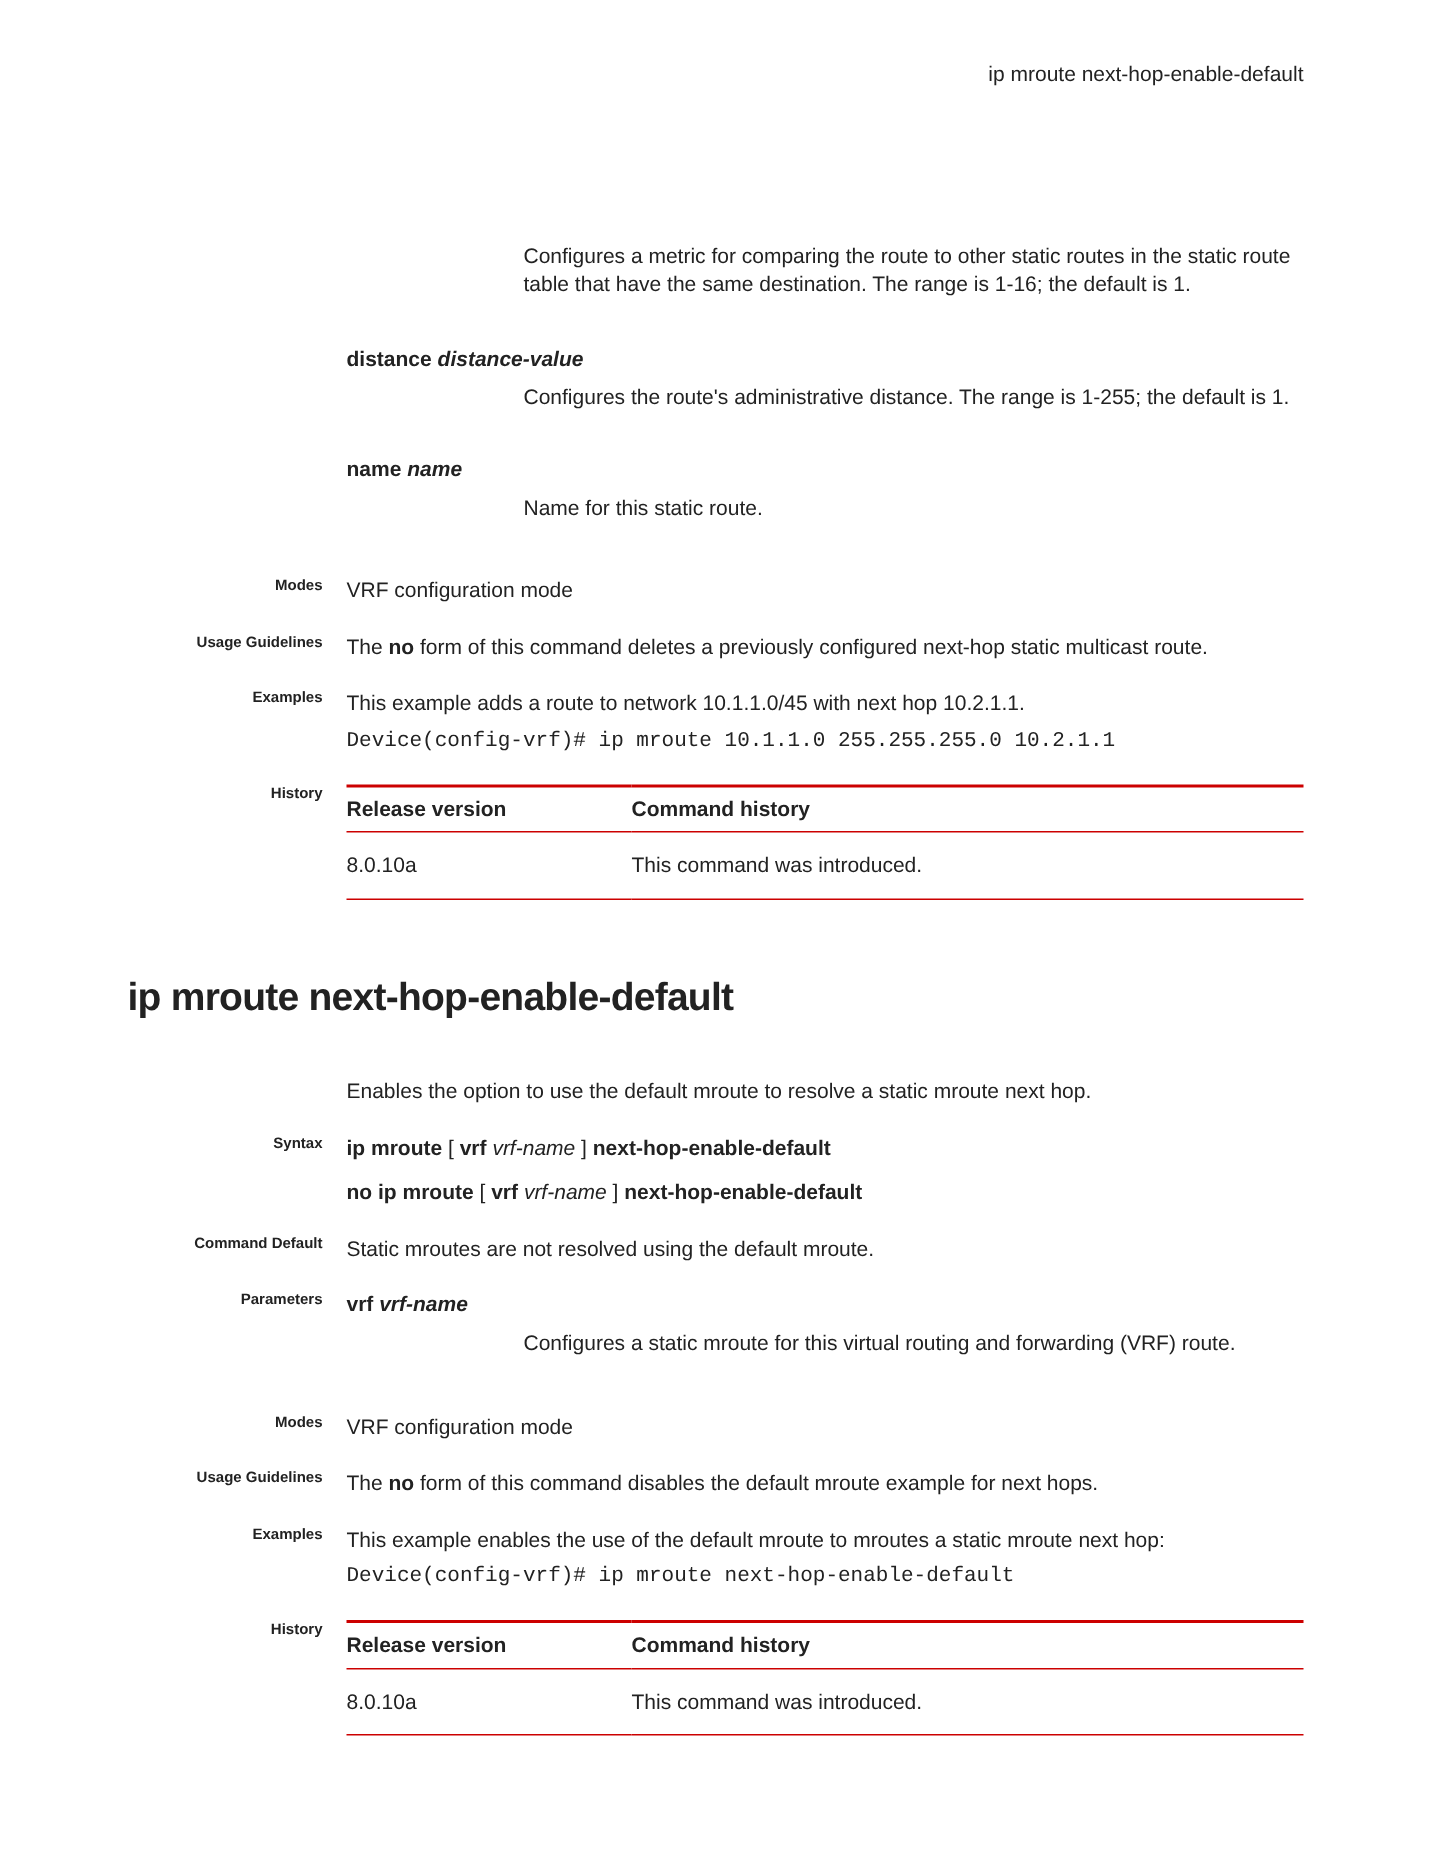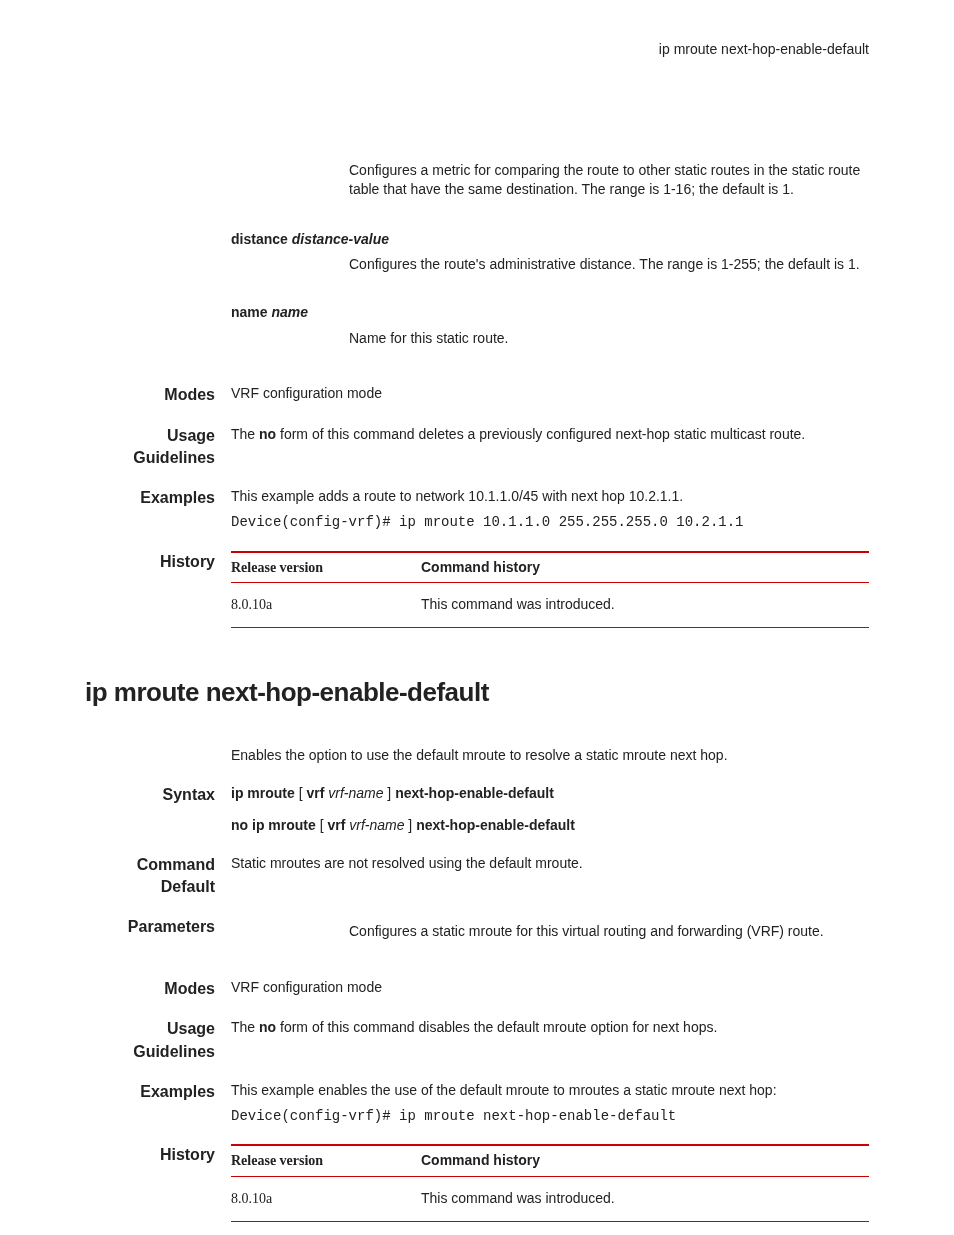--- a/index.html
+++ b/index.html
@@ -19,21 +19,21 @@
   }
   .row {
     display: flex;
     margin-bottom: 10px;
   }
   .label-col {
     width: 130px;
     flex-shrink: 0;
     text-align: right;
     font-weight: bold;
-    font-size: 16px;
+    font-size: 10px;
     padding-right: 16px;
   }
   .content-col {
     flex: 1;
     font-size: 14px;
   }
   .param-line {
     margin-bottom: 4px;
   }
   .param-desc {
@@ -69,21 +69,20 @@
     border-bottom: 1px solid #c00;
     padding: 5px 0;
   }
   .history-table td {
     border-bottom: 1px solid #c00;
     padding: 12px 0;
   }
   .history-table th:first-child,
   .history-table td:first-child {
     width: 190px;
-    font-family: Liberation Serif, serif;
   }
   .example-text { margin-bottom: 6px; }
   .spacer-row { margin-top: 18px; }
 </style>
 </head>
 <body>
 
 <div class="page-header">ip mroute next-hop-enable-default</div>
 
 <div class="row">
@@ -173,33 +172,36 @@
 </div>
 
 <div class="row spacer-row">
   <div class="label-col">Command Default</div>
   <div class="content-col">Static mroutes are not resolved using the default mroute.</div>
 </div>
 
 <div class="row spacer-row">
   <div class="label-col">Parameters</div>
   <div class="content-col">
+    <div class="param-line">
+      <span class="bold">vrf </span><span class="boldital">vrf-name</span>
+    </div>
     <div class="param-desc">Configures a static mroute for this virtual routing and forwarding (VRF) route.</div>
   </div>
 </div>
 
 <div class="row spacer-row">
   <div class="label-col">Modes</div>
   <div class="content-col">VRF configuration mode</div>
 </div>
 
 <div class="row spacer-row">
   <div class="label-col">Usage Guidelines</div>
   <div class="content-col">
-    <span>The </span><span class="bold">no</span><span> form of this command disables the default mroute option for next hops.</span>
+    <span>The </span><span class="bold">no</span><span> form of this command disables the default mroute example for next hops.</span>
   </div>
 </div>
 
 <div class="row spacer-row">
   <div class="label-col">Examples</div>
   <div class="content-col">
     <div class="example-text">This example enables the use of the default mroute to mroutes a static mroute next hop:</div>
     <div class="mono">Device(config-vrf)# ip mroute next-hop-enable-default</div>
   </div>
 </div>

